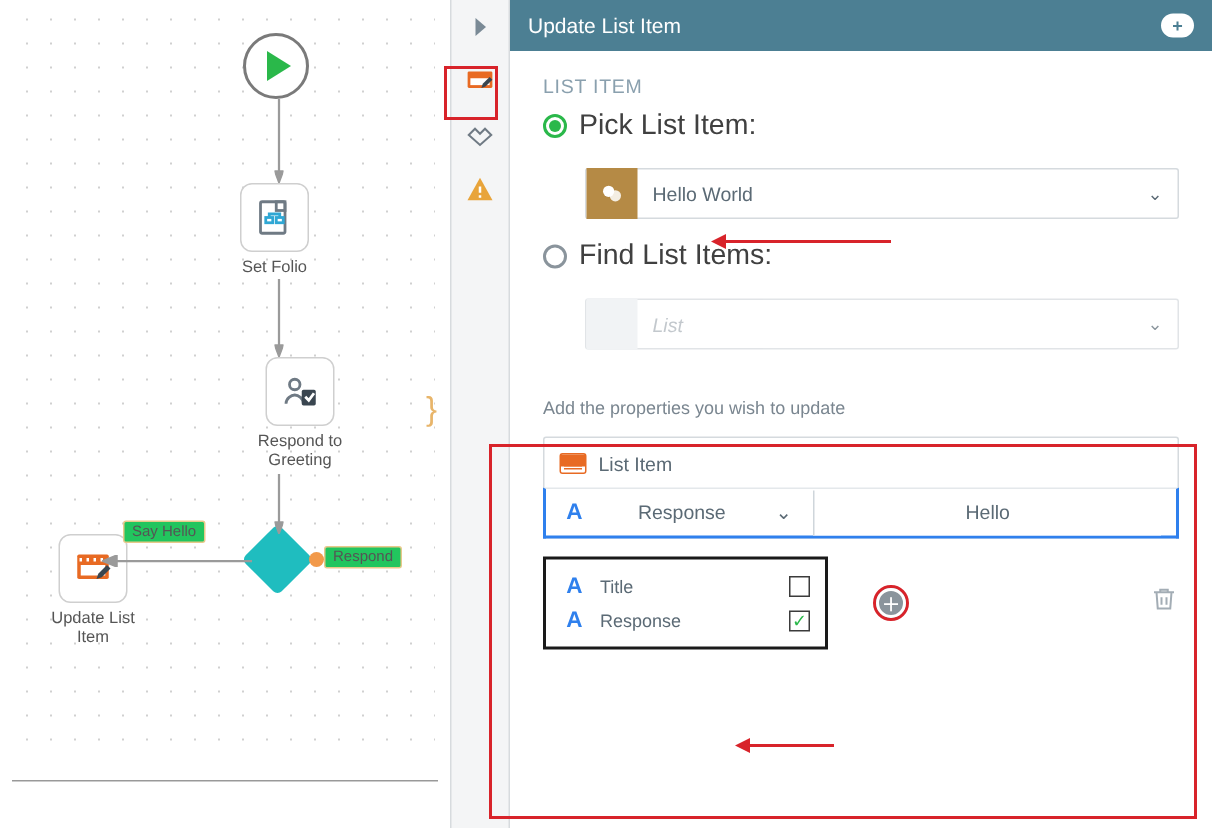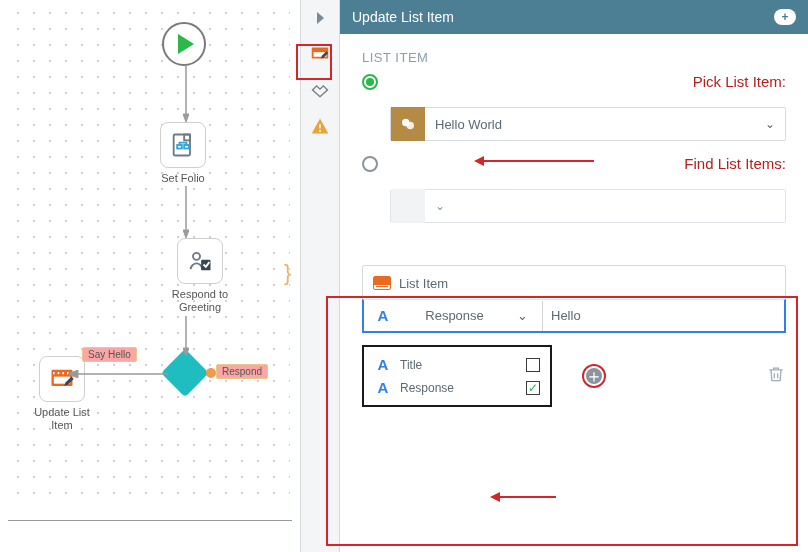--- a/index.html
+++ b/index.html
@@ -16,56 +16,56 @@
 .node { position: absolute; display: flex; flex-direction: column; align-items: center; }
 .node-box { width: 46px; height: 46px; background: #fff; border: 1px solid #cfcfcf; border-radius: 8px; display: flex; align-items: center; justify-content: center; }
 .node-label { font-size: 11px; color: #555; text-align: center; margin-top: 4px; line-height: 1.2; max-width: 80px; }
 
 .start-circle { width: 44px; height: 44px; border: 2px solid #7a7a7a; border-radius: 50%; background: #fff; display: flex; align-items: center; justify-content: center; }
 .play-tri { width: 0; height: 0; border-left: 16px solid #2ab84a; border-top: 10px solid transparent; border-bottom: 10px solid transparent; margin-left: 4px; }
 
 .diamond { width: 34px; height: 34px; background: #1fbdbf; transform: rotate(45deg); border-radius: 4px; }
 .orange-dot { position: absolute; width: 10px; height: 10px; background: #f2994a; border-radius: 50%; }
 
-.edge-label { position: absolute; font-size: 10px; color: #555; background: #fca5a5; border: 1px solid #e8c98a; padding: 1px 5px; border-radius: 2px; }
+.edge-label { position: absolute; font-size: 10px; color: #555; background: #22c55e; border: 1px solid #e8c98a; padding: 1px 5px; border-radius: 2px; }
 
 .arrow { position: absolute; stroke: #9a9a9a; fill: none; }
 .arrowhead { fill: #9a9a9a; }
 
 
 .panel { position: absolute; left: 300px; top: 0; width: 508px; height: 552px; background: #fff; }
 .panel-gutter { position: absolute; left: 0; top: 0; width: 40px; height: 552px; background: #f4f5f6; border-left: 1px solid #d7dbde; border-right: 1px solid #d7dbde; display: flex; flex-direction: column; align-items: center; padding-top: 6px; gap: 12px; }
 .gutter-chev { width: 0; height: 0; border-left: 7px solid #7a8a96; border-top: 6px solid transparent; border-bottom: 6px solid transparent; }
 .gutter-icon { width: 24px; height: 24px; display: flex; align-items: center; justify-content: center; }
 .panel-header { position: absolute; left: 40px; top: 0; right: 0; height: 34px; background: #4c7f93; color: #fff; display: flex; align-items: center; padding: 0 12px; font-size: 14px; justify-content: space-between; }
 .panel-body { position: absolute; left: 40px; top: 34px; right: 0; bottom: 0; padding: 16px 22px; color: #6b7780; overflow: visible; }
 
 .section-title { color: #8aa0ae; font-size: 13px; letter-spacing: 0.5px; margin-bottom: 8px; }
 .helper { font-size: 12px; color: #7a8690; margin-bottom: 12px; }
 
-.radio-row { display: flex; align-items: center; gap: 8px; font-size: 15px; color: #b91c1c; margin-bottom: 10px; justify-content: space-between; }
+.radio-row { display: flex; align-items: center; gap: 8px; font-size: 19px; color: #404040; margin-bottom: 10px; }
 .radio { width: 16px; height: 16px; border: 2px solid #2ab84a; border-radius: 50%; display: inline-flex; align-items: center; justify-content: center; }
 .radio.checked::after { content: ""; width: 8px; height: 8px; background: #2ab84a; border-radius: 50%; }
 .radio.unchecked { border-color: #8a949c; }
 
 .picker { display: flex; align-items: center; border: 1px solid #d5dade; border-radius: 2px; margin: 17px 0 14px 28px; height: 34px; }
 .picker .chip { width: 34px; height: 34px; background: #b58a45; display: flex; align-items: center; justify-content: center; color: #fff; }
 .picker .val { flex: 1; padding: 0 10px; font-size: 13px; color: #5b6a75; }
 .picker .chev { padding: 0 10px; color: #5b6a75; font-size: 12px; }
 
 .picker.disabled { opacity: 0.7; }
 .picker.disabled .chip { background: #eceff1; }
 .picker.disabled .val { color: #aab2b9; font-style: italic; }
 
 .prop-tree { border: 1px solid #d5dade; border-radius: 2px; margin-top: 10px; }
 .prop-tree .row { display: flex; align-items: center; height: 34px; padding: 0 10px; font-size: 13px; color: #5b6a75; gap: 8px; }
 .prop-tree .row + .row { border-top: 1px solid #e4e8eb; }
 .prop-tree .sel { border: 2px solid #2f80ed; margin: -1px; }
 .prop-tree .dd { width: 160px; display: flex; align-items: center; justify-content: space-between; padding-right: 6px; }
-.prop-tree input { border: none; outline: none; flex: 1; height: 30px; font-size: 13px; color: #5b6a75; padding: 0 8px; border-left: 1px solid #cfd6db; }
+.prop-tree input { border: none; outline: none; flex: 1; height: 30px; font-size: 13px; color: #5b6a75; padding: 0 8px; border-left: 1px solid #cfd6db; text-align: center; }
 
 .bottom-row { display: flex; align-items: center; justify-content: space-between; margin-top: 12px; }
 .check-list { border: 2px solid #1a1a1a; padding: 6px 10px; width: 190px; background: #fff; }
 .check-list .item { display: flex; align-items: center; justify-content: space-between; font-size: 12px; color: #5b6a75; padding: 3px 0; }
 .chk { width: 14px; height: 14px; border: 1.5px solid #3b3b3b; display: inline-flex; align-items: center; justify-content: center; }
 .chk.on::after { content: "✓"; color: #2ab84a; font-size: 12px; line-height: 1; }
 
 .add-btn { width: 24px; height: 24px; border-radius: 50%; background: #8a949c; color: #fff; display: flex; align-items: center; justify-content: center; font-size: 18px; border: 2px solid #d8232a; outline: 2px solid #fff; outline-offset: -4px; }
 .trash { color: #a3adb5; font-size: 20px; }
 
@@ -211,25 +211,27 @@
       <div class="val">Hello World</div>
       <div class="chev">⌄</div>
     </div>
 
     <div class="radio-row">
       <span class="radio unchecked"></span>
       <span>Find List Items:</span>
     </div>
     <div class="picker disabled">
       <div class="chip"></div>
+      <div class="val">List</div>
       <div class="chev">⌄</div>
     </div>
 
     <div style="height:18px"></div>
 
+    <div class="helper">Add the properties you wish to update</div>
 
     <div class="prop-tree">
       <div class="row">
         <span class="list-ico sm"></span>
         <span>List Item</span>
       </div>
       <div class="row sel">
         <div class="dd">
           <span class="A-ico">A</span>
           <span>Response</span>

